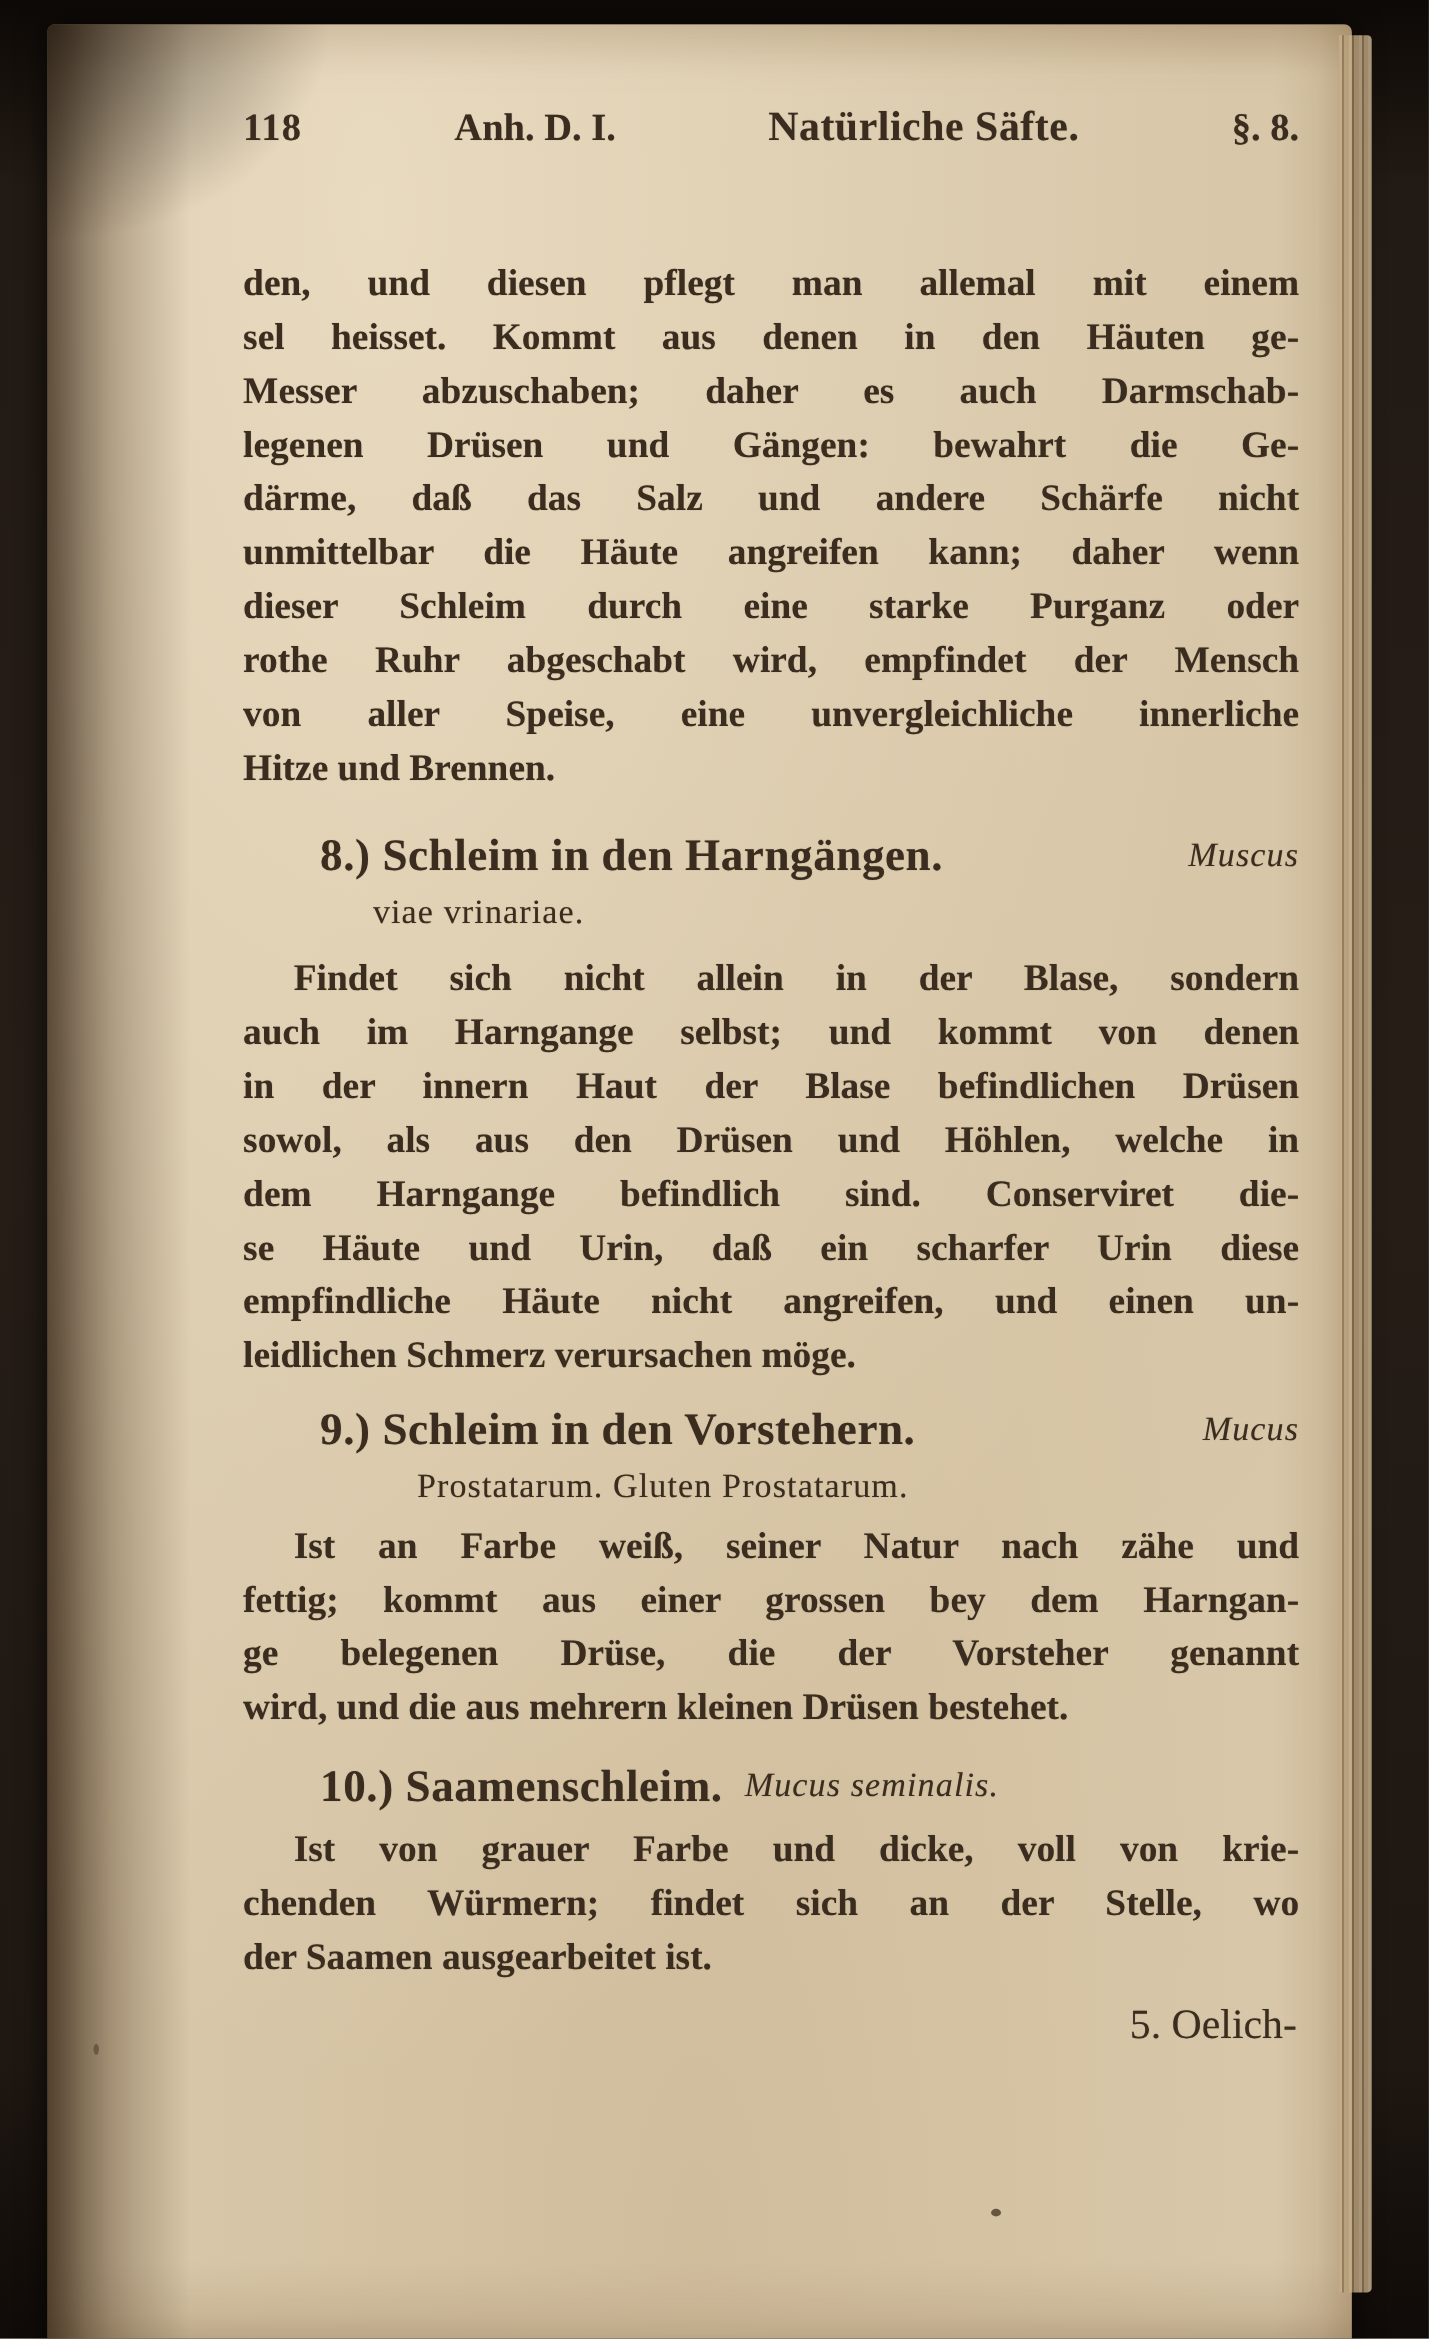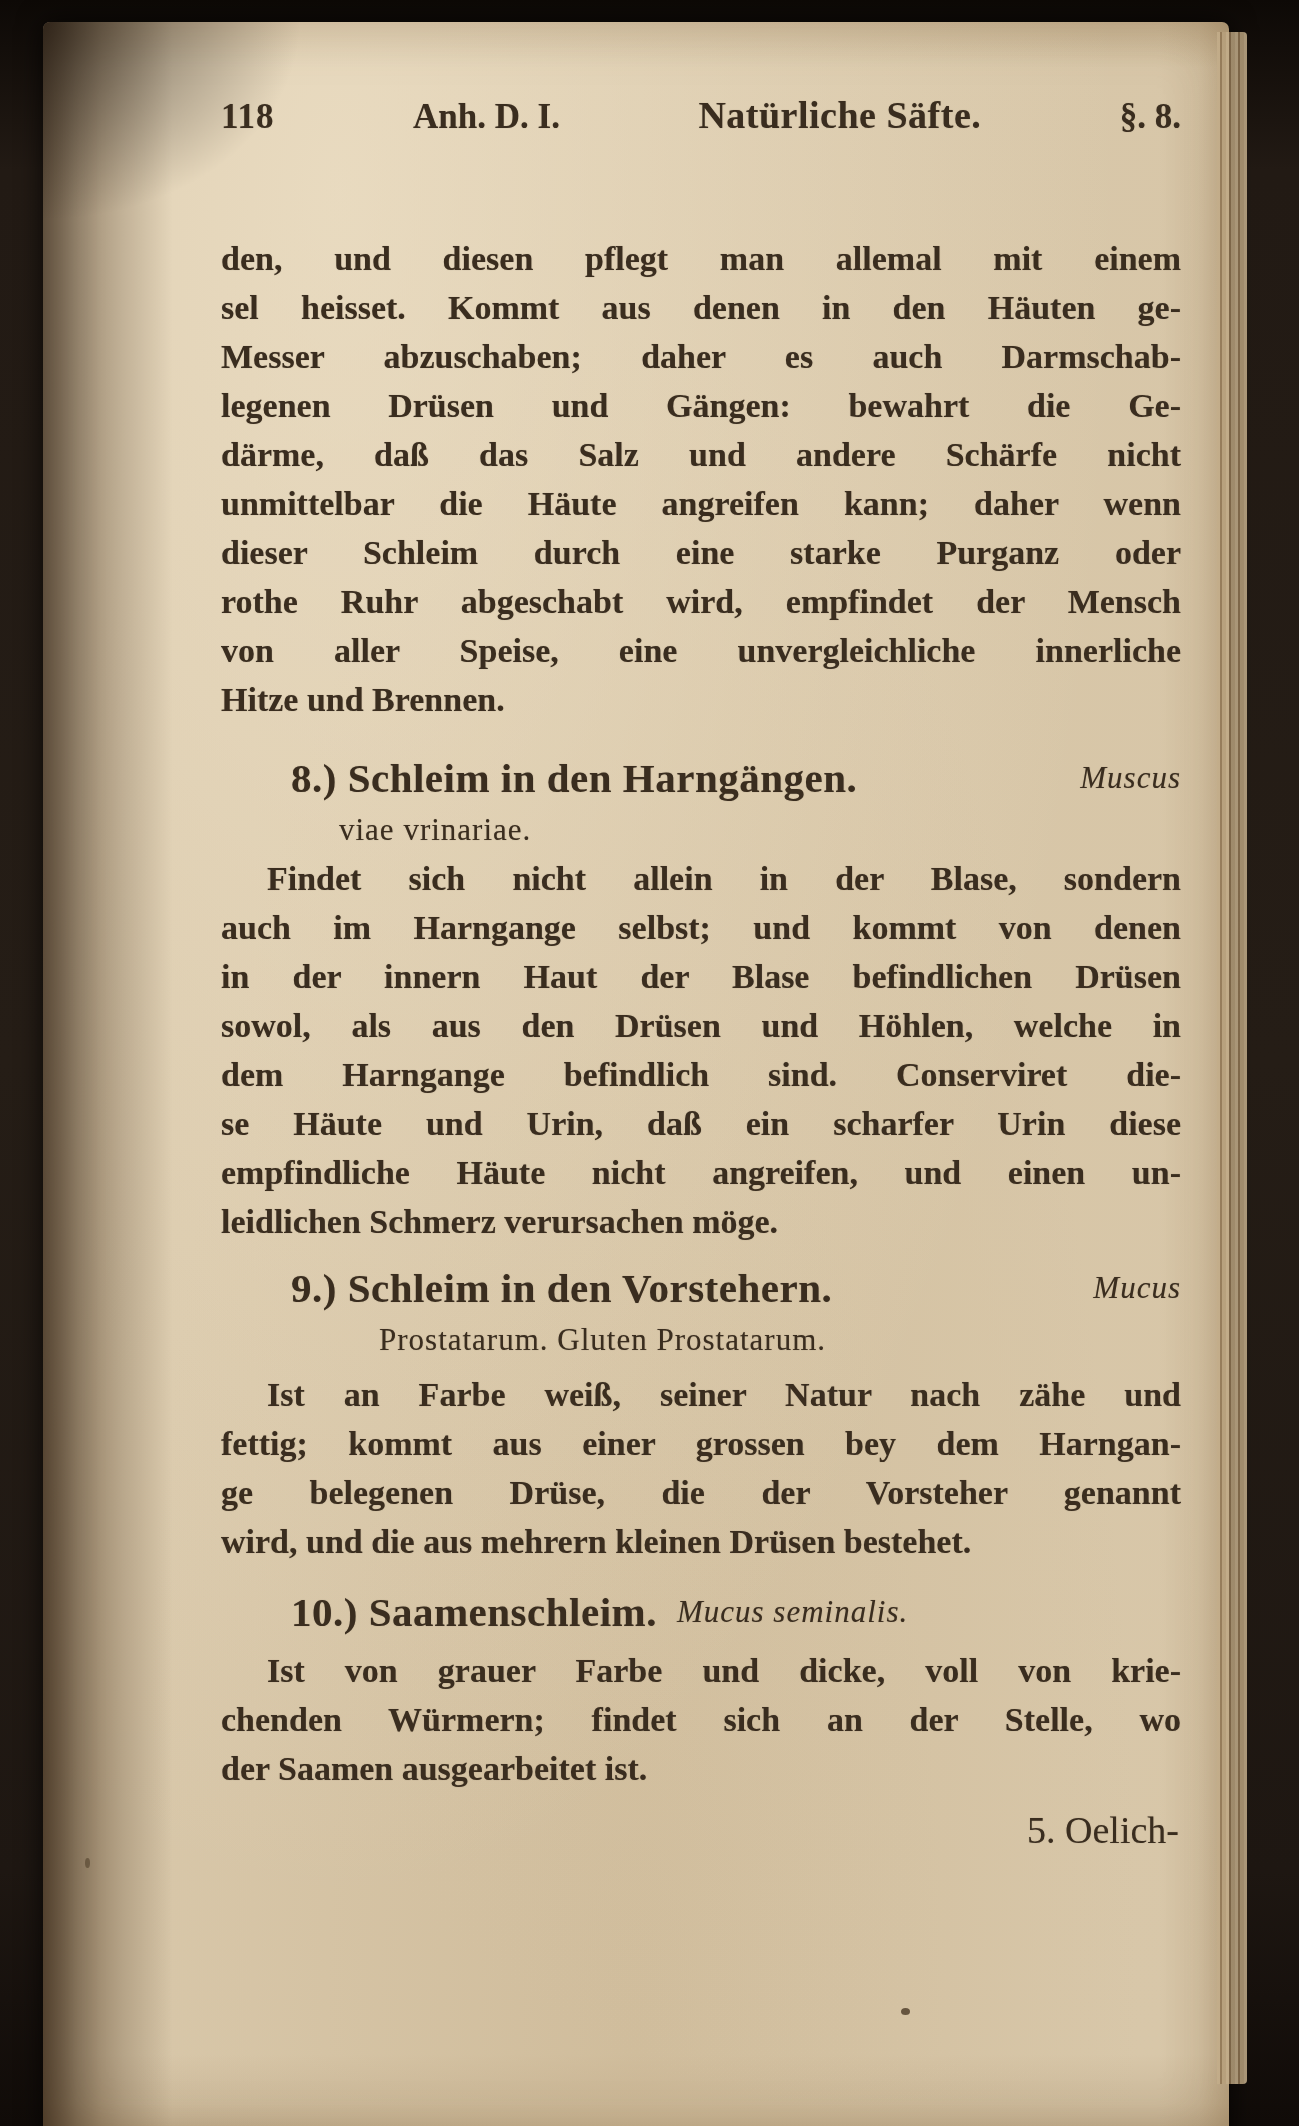--- a/index.html
+++ b/index.html
@@ -74,21 +74,21 @@
     display:flex;justify-content:space-between;align-items:flex-end;
     padding-left:70px;line-height:56px;
   }
   .sect-head .hrow.tight{justify-content:flex-start;gap:20px;}
   .hde{font-size:41px;font-weight:bold;letter-spacing:.5px;}
   .hla{font-size:31px;font-style:italic;font-weight:normal;letter-spacing:1px;}
   .hla2{font-size:31px;letter-spacing:1px;line-height:48px;padding-left:118px;}
   .sect9 .hla2{padding-left:158px;}
   .hla2:empty{display:none;}
 
-  .p-s8{margin-top:0;}
+  .p-s8{margin-top:12px;}
   .sect9{margin-top:14px;}
   .p-s9{margin-top:6px;}
   .sect10{margin-top:18px;}
   .p-s10{margin-top:6px;}
 
   .catchword{
     margin-top:12px;text-align:right;font-size:38px;font-weight:normal;line-height:50px;
     padding-right:2px;
   }
 </style>

